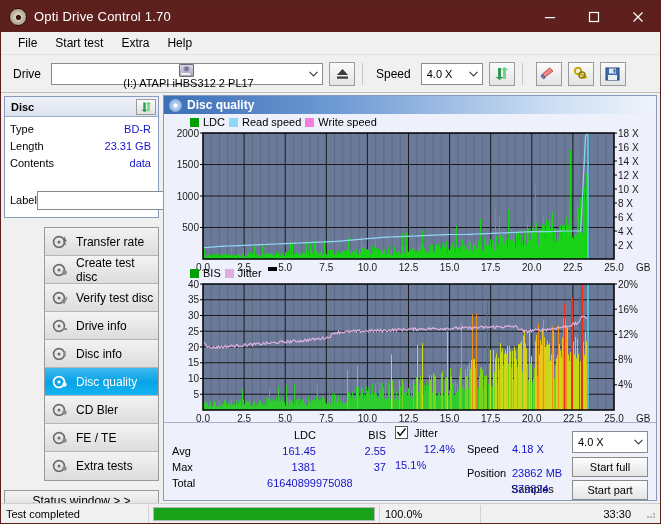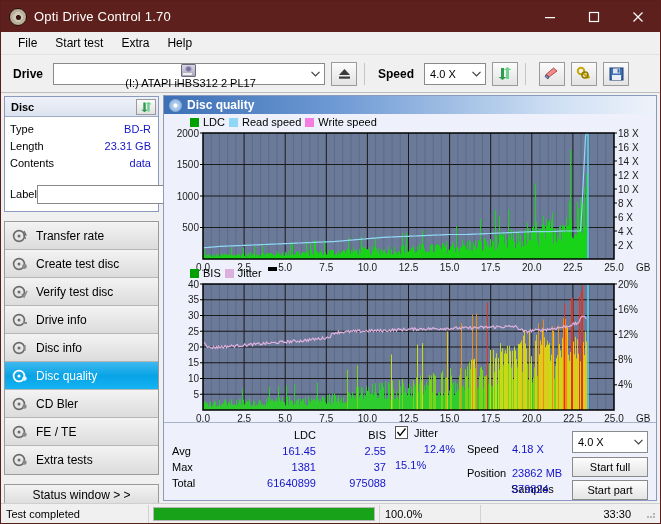--- a/index.html
+++ b/index.html
@@ -55,21 +55,21 @@
     border-bottom: 1px solid #e2e2e2;
   }
   .menu-item { padding: 4px 9px; }
 
   
   .toolbar {
     height: 38px; background:#f0f0f0;
     display:flex; align-items:center; padding: 0 6px;
     border-bottom: 1px solid #bdbdbd;
   }
-  .tb-label { font-size: 12px; font-weight: bold; color:#000; margin: 0 10px 0 6px; }
+  .tb-label { font-size: 12px; font-weight: normal; color:#000; margin: 0 10px 0 6px; }
   .combo {
     height: 22px; background:#fff; border:1px solid #8a8a8a;
     display:flex; align-items:center; position:relative;
     font-size: 11px; color:#000; padding-left: 3px;
   }
   .combo .arrow {
     position:absolute; right:0; top:0; height:20px; width:17px;
     display:flex; align-items:center; justify-content:center;
   }
   #drive-combo { width: 272px; flex-direction: column; }
@@ -102,36 +102,36 @@
   }
   .disc-head .hbtn {
     position:absolute; right:2px; top:2px; width:20px; height:16px;
     border:1px solid #9a9a9a; background:linear-gradient(#fbfbfb,#e1e1e1);
     display:flex; align-items:center; justify-content:center;
   }
   .disc-body { padding: 3px 5px 5px 5px; font-size:11px; }
   .drow { display:flex; align-items:center; height:17px; }
   .dkey { width: 62px; color:#000; }
   .dval { flex:1; text-align:right; color:#1414c8; padding-right:2px; }
-  .label-row { display:flex; align-items:center; height:24px; margin-top:11px; }
+  .label-row { display:flex; align-items:center; height:24px; margin-top:17px; }
   .label-input {
     flex:1; height:19px; background:#fff; border:1px solid #8a8a8a; margin-right:4px;
   }
   .label-btn {
     width:21px; height:21px; border:1px solid #9a9a9a;
     background:linear-gradient(#fbfbfb,#e1e1e1);
     display:flex;align-items:center;justify-content:center;
   }
   .disc-glyph {
     width:13px;height:13px;border-radius:50%;
     background:radial-gradient(circle,#fff 18%,#d9d36a 22%,#c9c24f 70%,#a9a23c 100%);
     border:1px solid #8d8733;
   }
 
-  .navlist { margin-top: 9px; border:1px solid #9a9a9a; background:#d4d0c8; }
+  .navlist { margin-top: 9px; border:1px solid #9a9a9a; background:#d4d0c8;margin-left:40px; }
   .nav {
     height: 28px; display:flex; align-items:center;
     border-bottom:1px solid #b5b5b5;
     background: linear-gradient(#f3f3f3,#dcdcdc);
     font-size: 12px; color:#000; padding-left: 7px;
   }
   .nav:last-child { border-bottom:none; }
   .nav.sel {
     background: linear-gradient(#3fb9ef,#07a3e6 52%,#16b4f4);
     color:#fff;
@@ -1419,21 +1419,21 @@
           <td class="blue" style="text-align:right">2.55</td>
         </tr>
         <tr>
           <td>Max</td>
           <td class="blue" style="text-align:right">1381</td>
           <td class="blue" style="text-align:right">37</td>
         </tr>
         <tr>
           <td>Total</td>
           <td class="blue" style="text-align:right">61640899</td>
-          <td class="blue" style="text-align:right">975088</td>
+          <td class="blue" style="">975088</td>
         </tr>
       </tbody>
         </table>
 
       <div style="position:absolute; left:231px; top:3px; display:flex; align-items:center; gap:6px;">
         <span style="width:13px;height:13px;border:1px solid #555;background:#fff;display:flex;align-items:center;justify-content:center;">
           <svg width="11" height="11" viewBox="0 0 11 11">
               <path d="M1.5 5 L4 8.5 L9.5 1.5" stroke="#000" stroke-width="1.3" fill="none"></path>
             </svg>
         </span>

